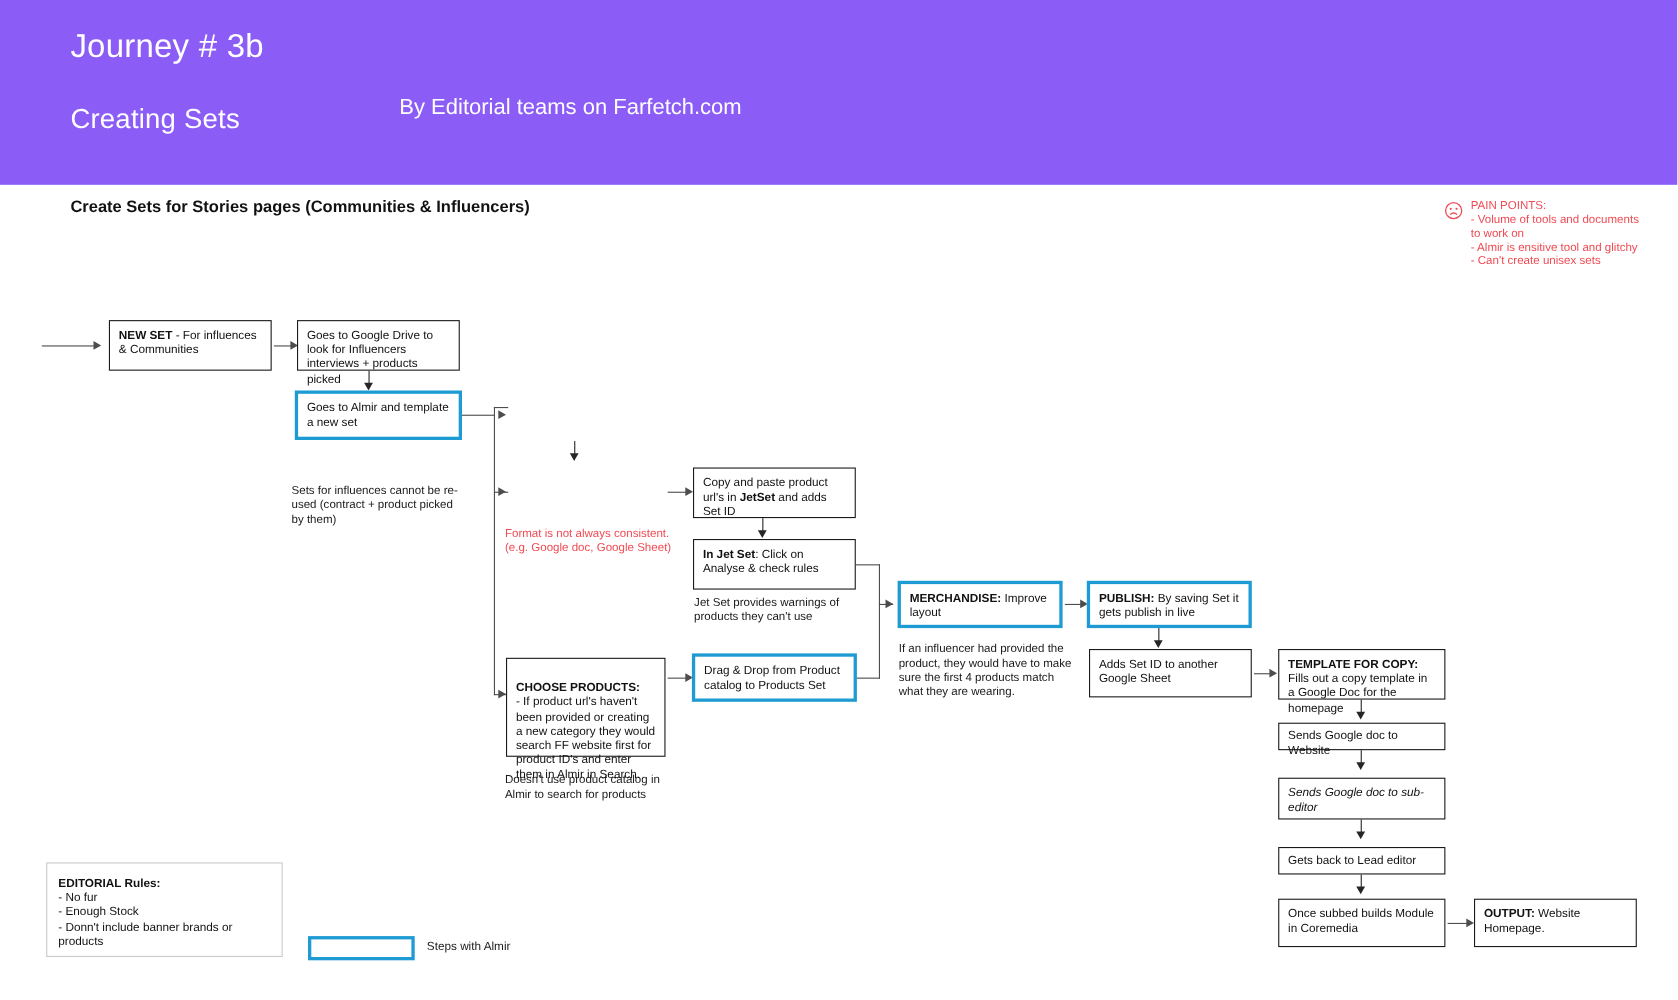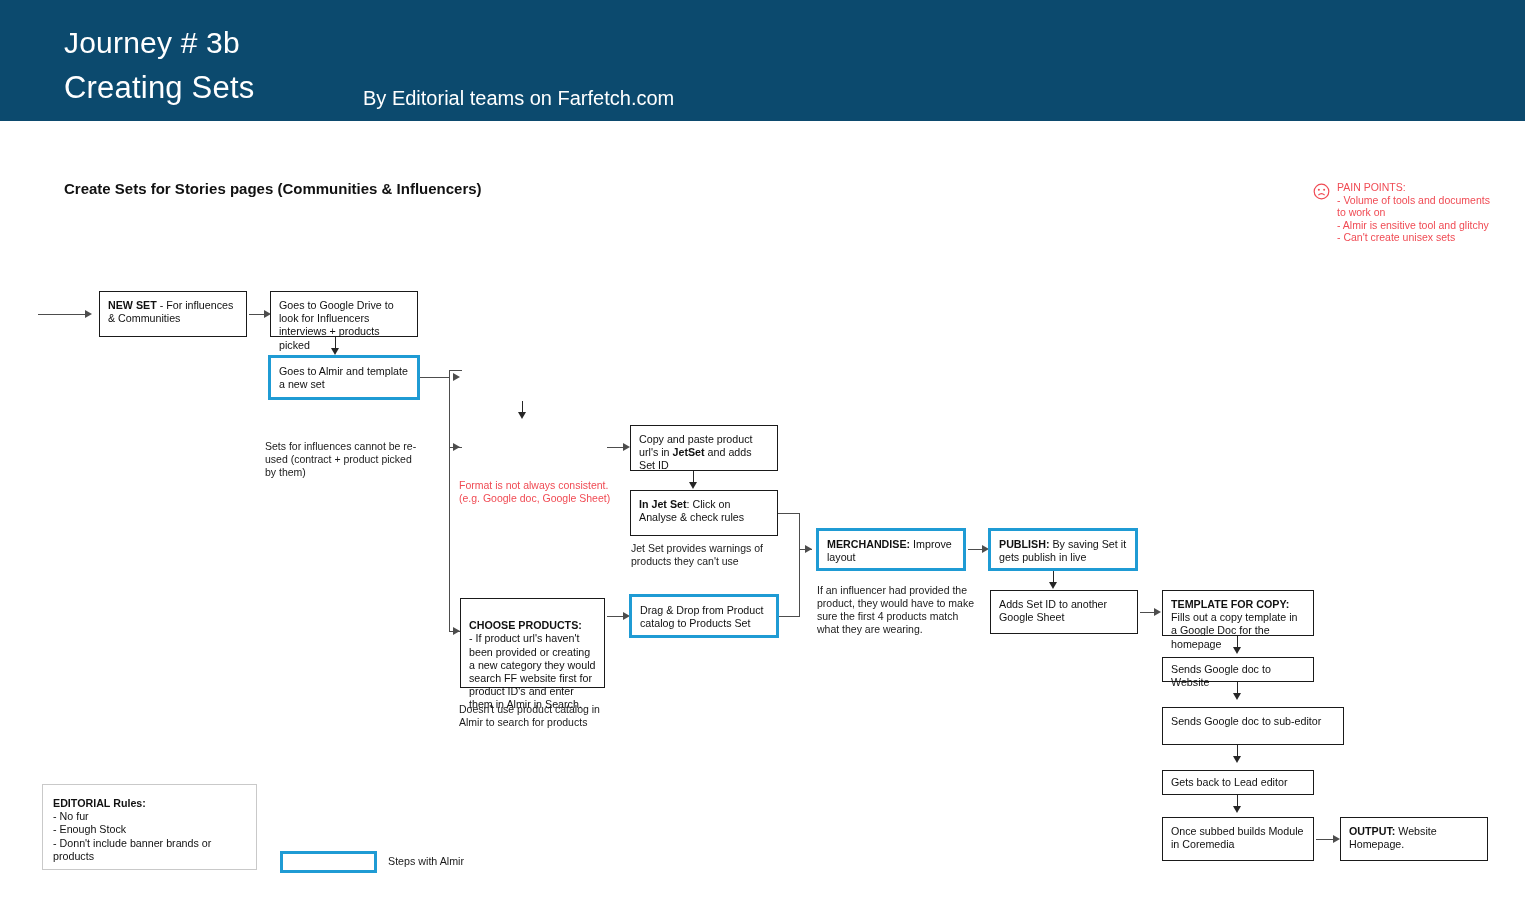--- a/index.html
+++ b/index.html
@@ -7,32 +7,32 @@
     width: 1525px; height: 909px;
     background: #ffffff;
     font-family: "Liberation Sans", sans-serif;
     overflow: hidden;
   }
   #root { position: relative; width: 1525px; height: 909px; }
 
   
   .header {
     position: absolute; left: 0; top: 0;
-    width: 1525px; height: 121px;
-    background: #0c4a6e;
+    width: 1525px; height: 168px;
+    background: #8b5cf6;
     text-align: right;
   }
   .hdr-journey {
     position: absolute; left: 64px; top: 26px;
     font-size: 30px; font-weight: 400; color: #ffffff;
     letter-spacing: .2px;
   }
   .hdr-title {
-    position: absolute; left: 64px; top: 70px;
-    font-size: 31px; font-weight: 400; color: #ffffff;
+    position: absolute; left: 64px; top: 94px;
+    font-size: 25px; font-weight: 400; color: #ffffff;
     letter-spacing: .2px;
   }
   .hdr-sub {
     position: absolute; left: 363px; top: 87px;
     font-size: 20px; font-weight: 400; color: #ffffff;
   }
 
   
   .subtitle {
     position: absolute; left: 64px; top: 180px;
@@ -227,21 +227,21 @@
   </div>
 
   <div class="ln v dark" style="left:1237px; top:636px; height:13px;"></div>
   <div class="arrow-d" style="left:1233px; top:647px;"></div>
 
   <div class="box" style="left:1162px; top:657px; width:152px; height:25px; padding-top:5px;">Sends Google doc to Website</div>
 
   <div class="ln v dark" style="left:1237px; top:682px; height:13px;"></div>
   <div class="arrow-d" style="left:1233px; top:693px;"></div>
 
-  <div class="box" style="left:1162px; top:707px; width:182px; height:38px;">Sends Google doc to sub-editor</div>
+  <div class="box" style="left:1162px; top:707px; width:152px; height:38px;font-style:italic;">Sends Google doc to sub-editor</div>
 
   <div class="ln v dark" style="left:1237px; top:745px; height:13px;"></div>
   <div class="arrow-d" style="left:1233px; top:756px;"></div>
 
   <div class="box" style="left:1162px; top:770px; width:152px; height:25px; padding-top:5px;">Gets back to Lead editor</div>
 
   <div class="ln v dark" style="left:1237px; top:795px; height:13px;"></div>
   <div class="arrow-d" style="left:1233px; top:806px;"></div>
 
   <div class="box" style="left:1162px; top:817px; width:152px; height:44px;">Once subbed builds Module in Coremedia</div>

